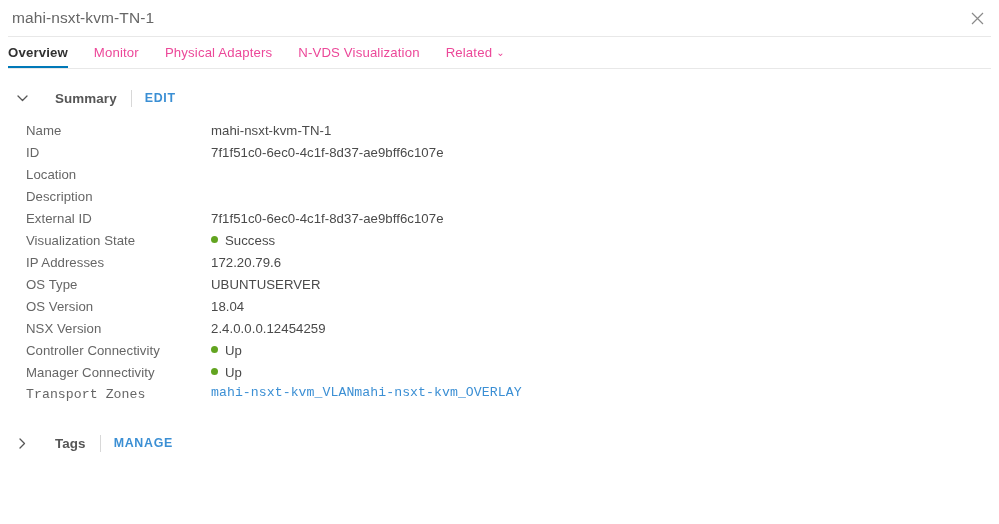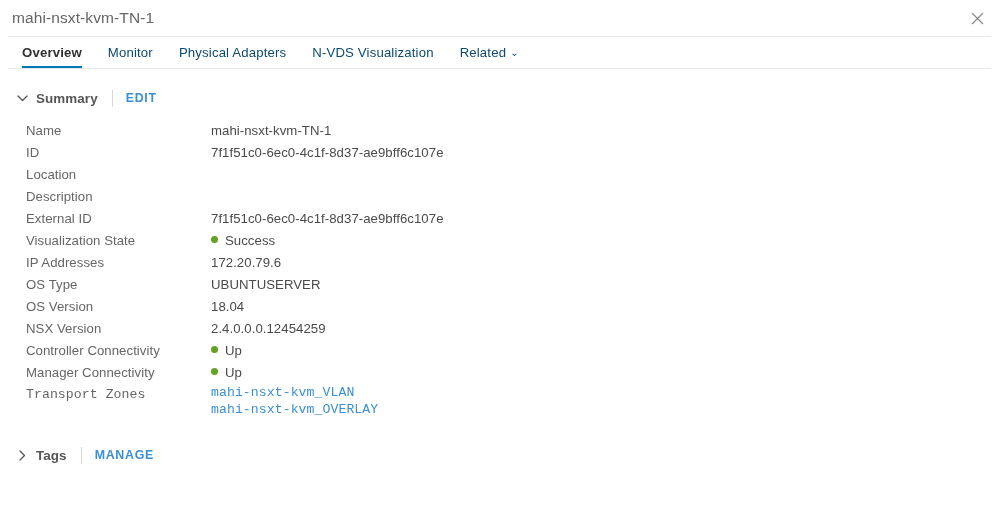--- a/index.html
+++ b/index.html
@@ -47,28 +47,28 @@
     height: 1px;
     background: #e8e8e8;
     margin: 0 8px;
   }
 
   
   .tabbar {
     position: relative;
     display: flex;
     align-items: flex-end;
-    padding: 0 22px;
+    padding: 0 8px;
     height: 32px;
     box-sizing: border-box;
   }
   .tab {
     position: relative;
     font-size: 13.2px;
-    color: #0c4a6e;
+    color: #ec4899;
     padding: 0 0 9px 0;
     margin-right: 26px;
     cursor: pointer;
     white-space: nowrap;
     letter-spacing: .15px;
   }
   .tab.active {
     color: #313131;
     font-weight: bold;
   }
@@ -113,20 +113,21 @@
     margin-right: 6px;
     cursor: pointer;
     color: #565656;
   }
   .chev svg { display: block; }
   .section-title {
     font-size: 13.4px;
     font-weight: bold;
     color: #565656;
     letter-spacing: .1px;
+    margin-left: 19px;
   }
   .sep-vert {
     width: 1px;
     height: 17px;
     background: #d8d8d8;
     margin: 0 13px 0 14px;
   }
   .action-link {
     font-size: 12.4px;
     color: #3b8fd4;
@@ -168,21 +169,21 @@
     border-radius: 50%;
     background: #62a420;
     display: inline-block;
     margin-right: 7px;
     position: relative;
     top: -2px;
     flex: 0 0 7px;
   }
   .links {
     display: flex;
-    flex-direction: column;
+    flex-direction: row;
     line-height: 17px;
   }
   .link {
     color: #3b8fd4;
     font-size: 13.2px;
     cursor: pointer;
     letter-spacing: .05px;
   }
 
   

